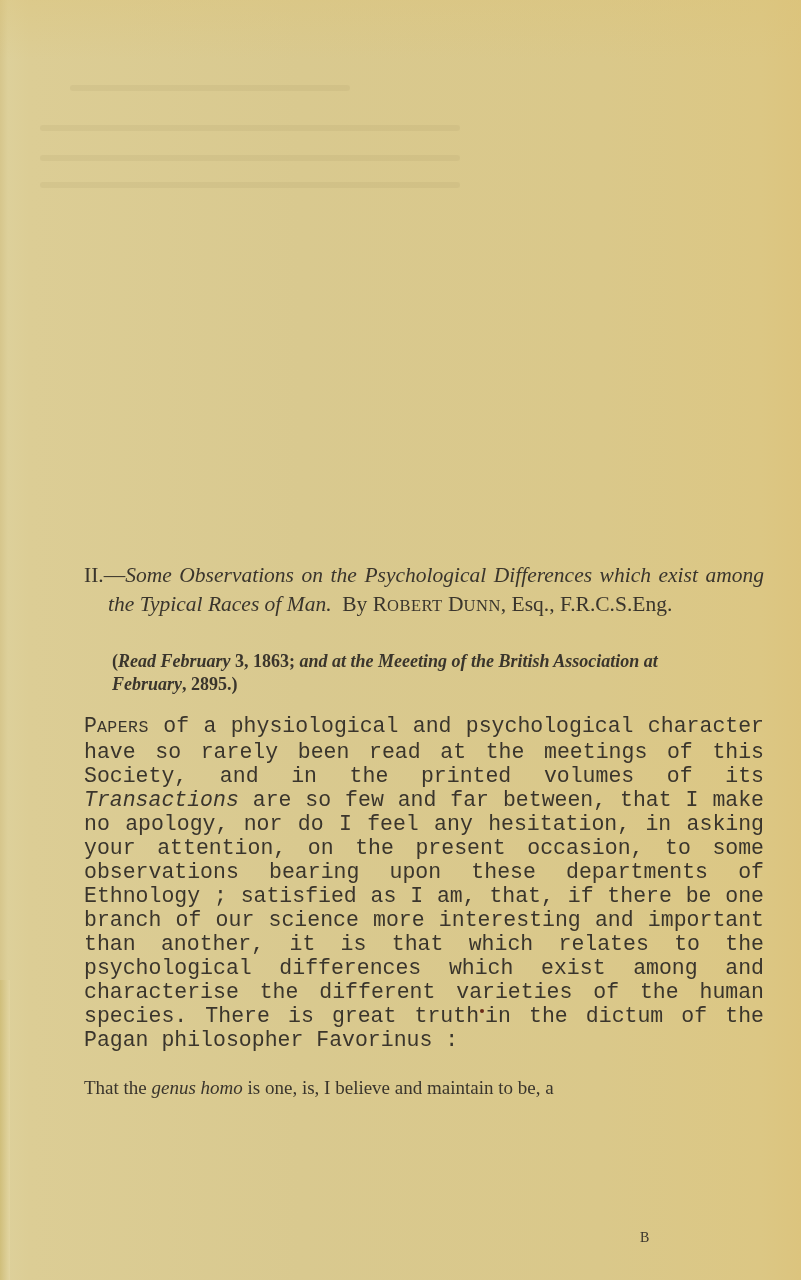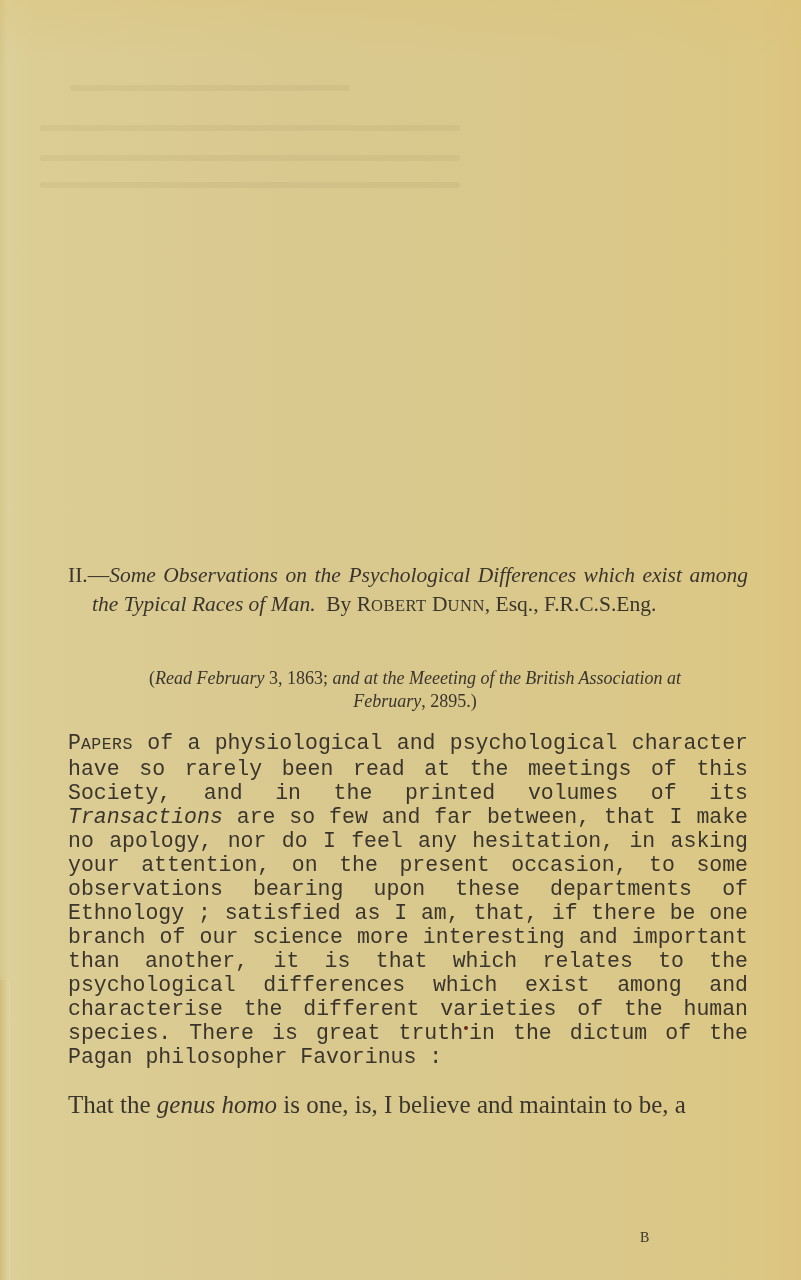--- a/index.html
+++ b/index.html
@@ -35,64 +35,64 @@
     .showthrough {
       position: absolute;
       left: 40px;
       width: 420px;
       height: 6px;
       background: rgba(160,140,90,0.12);
       border-radius: 3px;
     }
     .content {
       position: absolute;
-      left: 68px;
+      left: 84px;
       top: 561px;
       width: 680px;
       font-family: "Liberation Serif", "DejaVu Serif", serif;
     }
     .heading {
       font-size: 21.5px;
       line-height: 29px;
       margin: 0;
       padding-left: 24px;
       text-indent: -24px;
       text-align: justify;
     }
     .heading .num { font-style: normal; }
     .heading .title { font-style: italic; }
     .sc-big { font-size: 21.5px; }
     .sc-small { font-size: 16.5px; letter-spacing: 0.5px; }
     .read-note {
-      margin-top: 47px;
+      margin-top: 30px;
       font-size: 18px;
       line-height: 23px;
-      text-align: center;
       padding: 0 14px 0 28px;
+      font-weight: bold;
     }
     .read-note .it { font-style: italic; }
     .body-para {
       margin-top: 16px;
       font-size: 21.5px;
       line-height: 24px;
       text-align: justify;
       font-family: Liberation Mono, monospace;
     }
     .body-para .it { font-style: italic; }
     .quote {
       margin-top: 8px;
       font-size: 16.8px;
       line-height: 21.5px;
       padding-left: 89px;
     }
     .quote .line2 { padding-left: 12px; }
     .quote .it { font-style: italic; }
     .last-line {
       margin-top: 10px;
-      font-size: 25px;
+      font-size: 19px;
       line-height: 27px;
       white-space: nowrap;
     }
     .last-line .it { font-style: italic; }
     .signature {
       position: absolute;
       left: 640px;
       top: 1230px;
       font-size: 14px;
       font-family: "Liberation Serif", serif;

